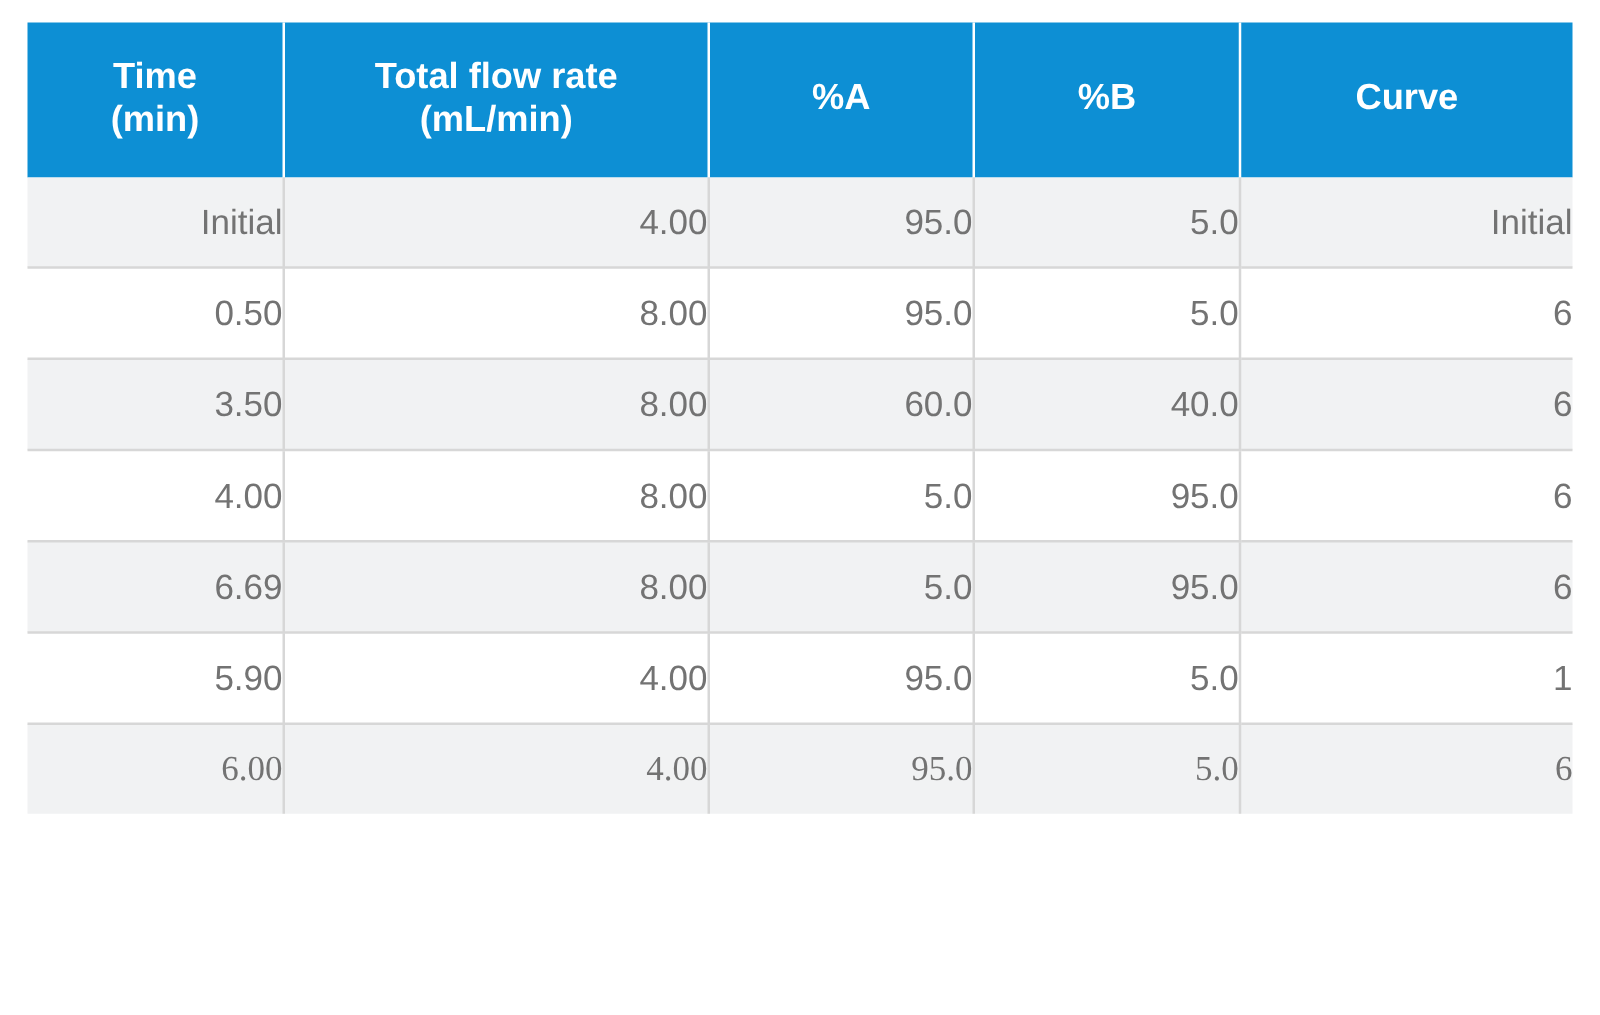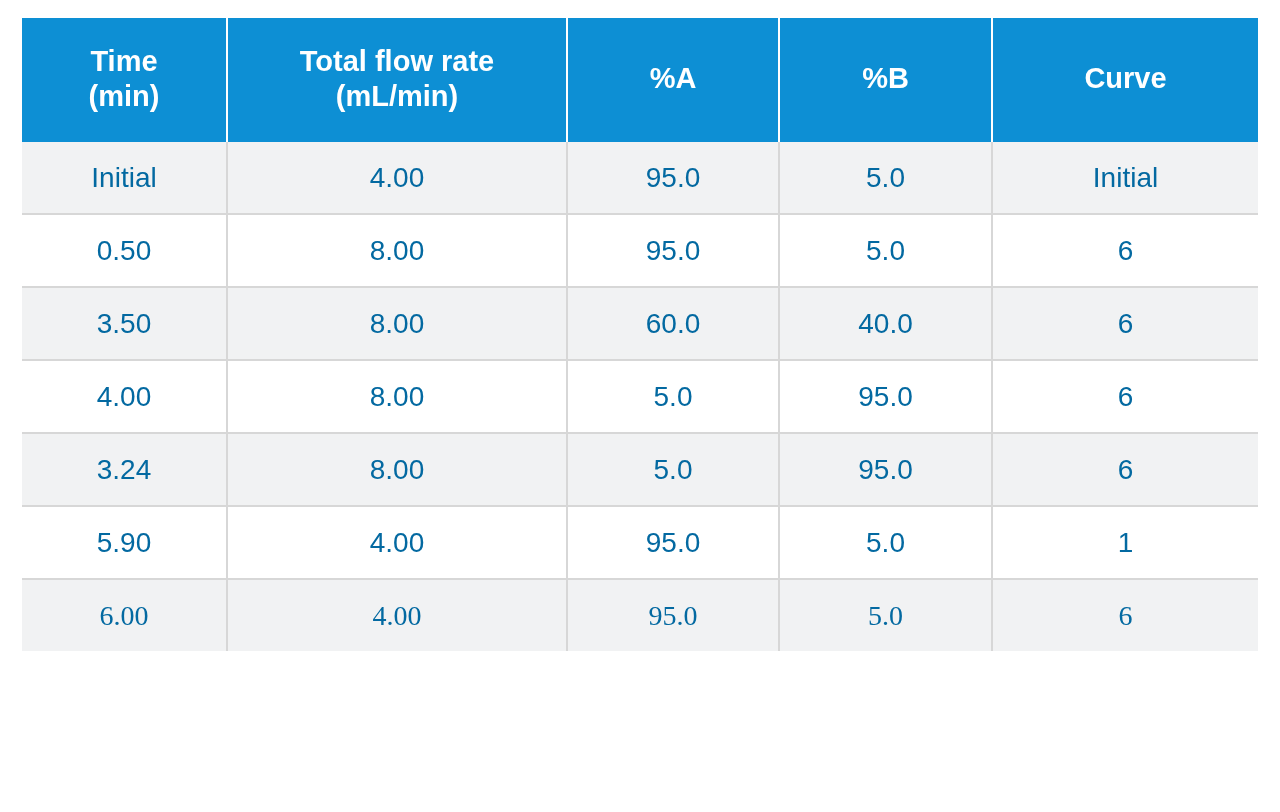--- a/index.html
+++ b/index.html
@@ -41,22 +41,22 @@
     padding: 14px 6px 16px 6px;
     height: 124px;
     box-sizing: border-box;
     border-right: 2px solid #ffffff;
     vertical-align: middle;
   }
   thead th:last-child { border-right: none; }
 
   tbody td {
     font-size: 28px;
-    color: #0369a1;
-    text-align: center;
+    color: #737373;
+    text-align: right;
     padding: 0;
     height: 71px;
     border-right: 2px solid #d7d7d7;
     border-bottom: 2px solid #d7d7d7;
     vertical-align: middle;
     background: #ffffff;
   }
   tbody td:last-child { border-right: none; }
   tbody tr.alt td { background: #f1f2f3; }
   tbody tr:last-child td { border-bottom: none; font-family: Liberation Serif, serif; }
@@ -119,21 +119,21 @@
         <td>6</td>
       </tr>
       <tr>
         <td>4.00</td>
         <td>8.00</td>
         <td>5.0</td>
         <td>95.0</td>
         <td>6</td>
       </tr>
       <tr class="alt">
-        <td>3.24</td>
+        <td>6.69</td>
         <td>8.00</td>
         <td>5.0</td>
         <td>95.0</td>
         <td>6</td>
       </tr>
       <tr>
         <td>5.90</td>
         <td>4.00</td>
         <td>95.0</td>
         <td>5.0</td>

